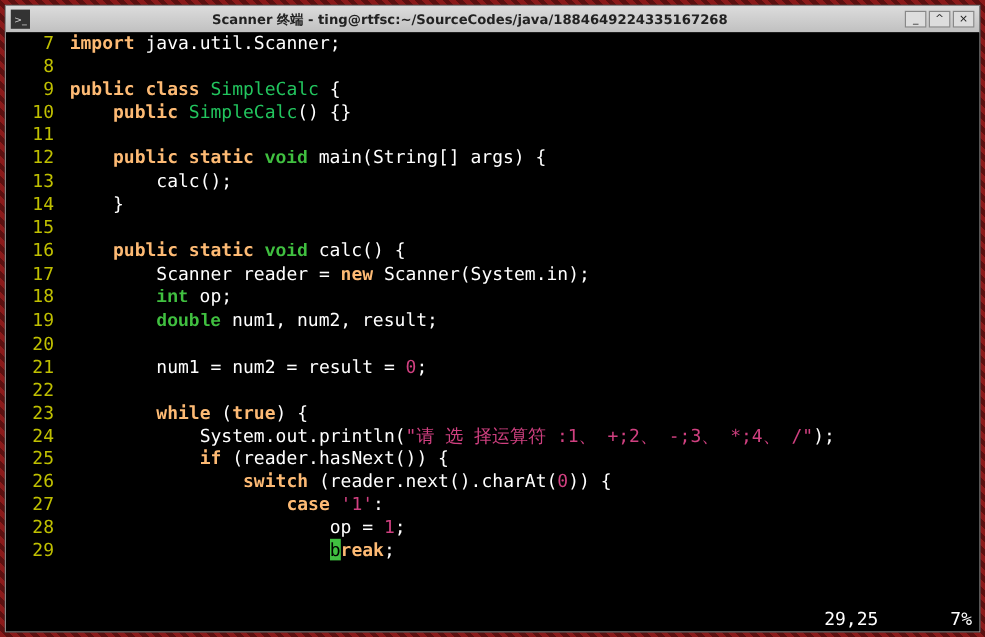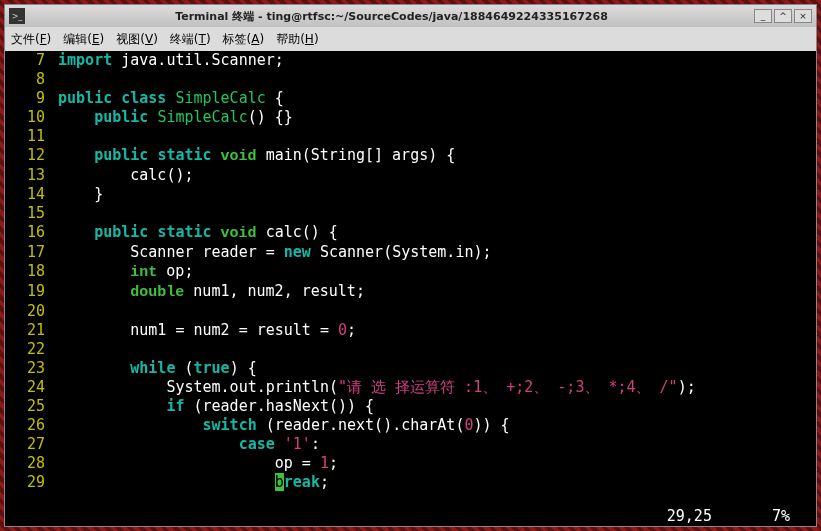--- a/index.html
+++ b/index.html
@@ -62,55 +62,47 @@
 }
 .line { display: flex; }
 .gutter {
   width: 44px;
   text-align: right;
   color: #c0c000;
   padding-right: 4px;
   flex-shrink: 0;
 }
 .code { flex: 1; }
-.kw { color: #14b8a6; font-weight: bold; }
+.kw { color: #fdba74; font-weight: bold; }
 .type { color: #40c040; font-weight: bold; font-family: Liberation Mono, monospace; }
 .id { color: #22c55e; }
 .str { color: #d04080; }
 .num { color: #d04080; }
 .char { color: #d04080; }
 .cursor { background: #40c040; color: #000; }
 .status {
   height: 19px;
   background: #000;
   color: #fff;
   font-size: 15px;
   display: flex;
   justify-content: flex-end;
-  padding: 0 26px;
+  padding: 0 6px;
   gap: 60px;
 }
 </style>
 </head>
 <body>
 
 <div class="window">
   <div class="titlebar">
     <div class="titlebar-icon">&gt;_</div>
-    <div class="titlebar-title">Terminal 终端 - ting@rtfsc:~/SourceCodes/java/1884649224335167268</div>
+    <div class="titlebar-title">Scanner 终端 - ting@rtfsc:~/SourceCodes/java/1884649224335167268</div>
     <div class="winbtn">_</div>
     <div class="winbtn">^</div>
     <div class="winbtn">×</div>
   </div>
-  <div class="menubar" id="menubar">
-      <span class="menu-item">文件(<u>F</u>)</span>
-      <span class="menu-item">编辑(<u>E</u>)</span>
-      <span class="menu-item">视图(<u>V</u>)</span>
-      <span class="menu-item">终端(<u>T</u>)</span>
-      <span class="menu-item">标签(<u>A</u>)</span>
-      <span class="menu-item">帮助(<u>H</u>)</span>
-    </div>
   <div class="editor" id="editor"><div class="line"><span class="gutter">7</span><span class="code"><span> </span><span class="kw">import</span><span> java.util.Scanner;</span></span></div><div class="line"><span class="gutter">8</span><span class="code"><span></span></span></div><div class="line"><span class="gutter">9</span><span class="code"><span> </span><span class="kw">public</span><span> </span><span class="kw">class</span><span> </span><span class="id">SimpleCalc</span><span> {</span></span></div><div class="line"><span class="gutter">10</span><span class="code"><span>     </span><span class="kw">public</span><span> </span><span class="id">SimpleCalc</span><span>() {}</span></span></div><div class="line"><span class="gutter">11</span><span class="code"><span></span></span></div><div class="line"><span class="gutter">12</span><span class="code"><span>     </span><span class="kw">public</span><span> </span><span class="kw">static</span><span> </span><span class="type">void</span><span> main(String[] args) {</span></span></div><div class="line"><span class="gutter">13</span><span class="code"><span>         calc();</span></span></div><div class="line"><span class="gutter">14</span><span class="code"><span>     }</span></span></div><div class="line"><span class="gutter">15</span><span class="code"><span></span></span></div><div class="line"><span class="gutter">16</span><span class="code"><span>     </span><span class="kw">public</span><span> </span><span class="kw">static</span><span> </span><span class="type">void</span><span> calc() {</span></span></div><div class="line"><span class="gutter">17</span><span class="code"><span>         Scanner reader = </span><span class="kw">new</span><span> Scanner(System.in);</span></span></div><div class="line"><span class="gutter">18</span><span class="code"><span>         </span><span class="type">int</span><span> op;</span></span></div><div class="line"><span class="gutter">19</span><span class="code"><span>         </span><span class="type">double</span><span> num1, num2, result;</span></span></div><div class="line"><span class="gutter">20</span><span class="code"><span></span></span></div><div class="line"><span class="gutter">21</span><span class="code"><span>         num1 = num2 = result = </span><span class="num">0</span><span>;</span></span></div><div class="line"><span class="gutter">22</span><span class="code"><span></span></span></div><div class="line"><span class="gutter">23</span><span class="code"><span>         </span><span class="kw">while</span><span> (</span><span class="kw">true</span><span>) {</span></span></div><div class="line"><span class="gutter">24</span><span class="code"><span>             System.out.println(</span><span class="str">"请 选 择运算符 :1、 +;2、 -;3、 *;4、 /"</span><span>);</span></span></div><div class="line"><span class="gutter">25</span><span class="code"><span>             </span><span class="kw">if</span><span> (reader.hasNext()) {</span></span></div><div class="line"><span class="gutter">26</span><span class="code"><span>                 </span><span class="kw">switch</span><span> (reader.next().charAt(</span><span class="num">0</span><span>)) {</span></span></div><div class="line"><span class="gutter">27</span><span class="code"><span>                     </span><span class="kw">case</span><span> </span><span class="char">'1'</span><span>:</span></span></div><div class="line"><span class="gutter">28</span><span class="code"><span>                         op = </span><span class="num">1</span><span>;</span></span></div><div class="line"><span class="gutter">29</span><span class="code"><span>                         </span><span class="cursor">b</span><span class="kw">reak</span><span>;</span></span></div></div>
   <div class="status">
     <span>29,25</span>
     <span>7%</span>
   </div>
 </div>
 
 </body></html>

